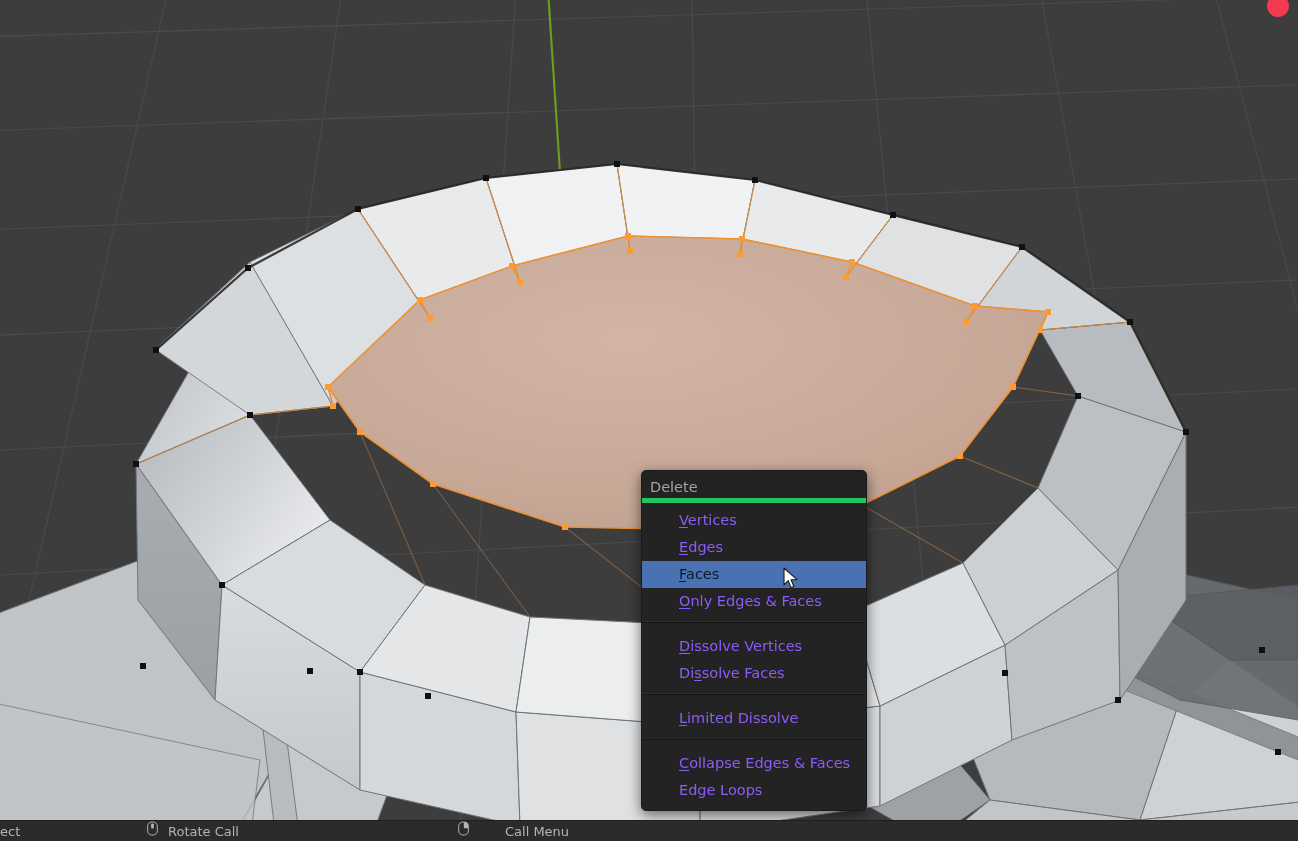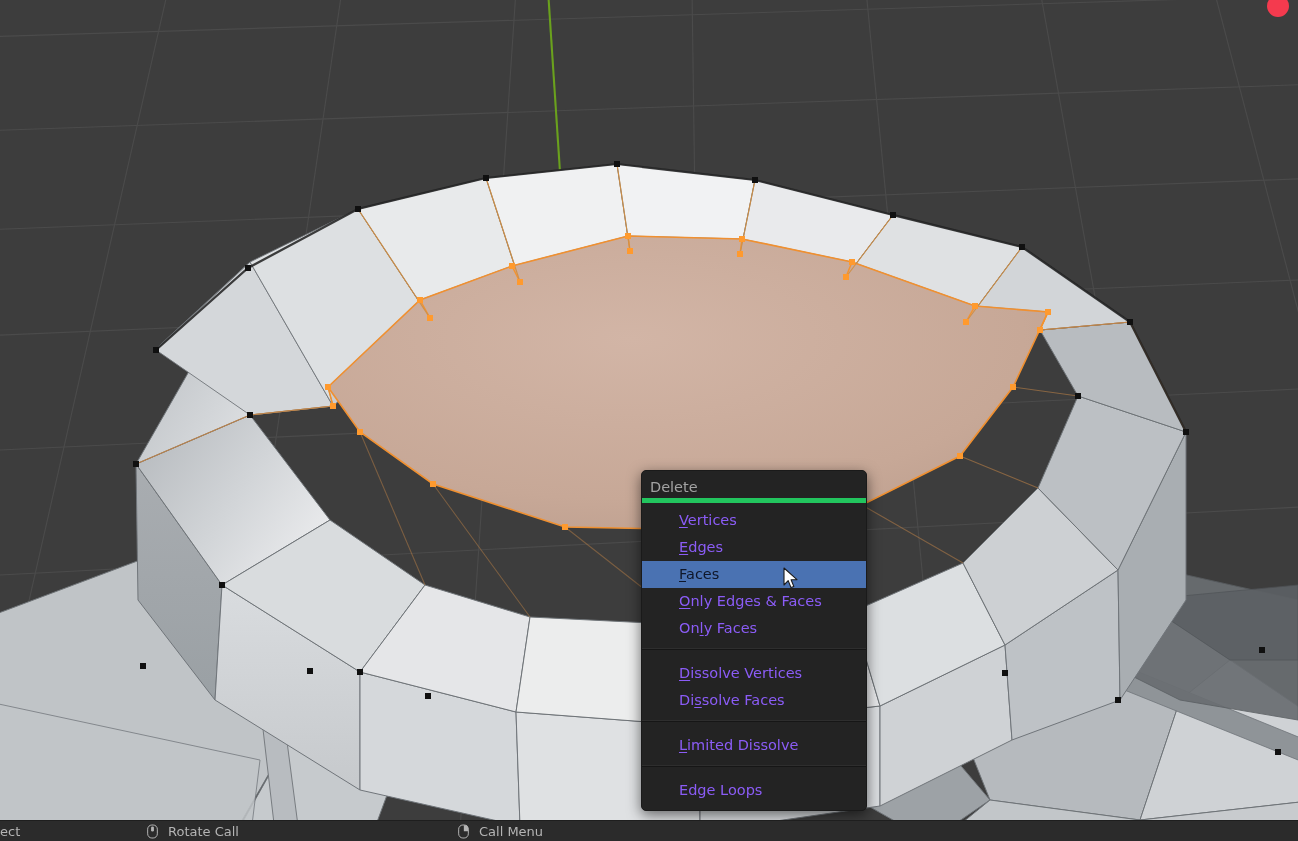--- a/index.html
+++ b/index.html
@@ -115,21 +115,20 @@
     height: 21px;
     background: #2b2b2b;
     border-top: 1px solid #1e1e1e;
     z-index: 70;
     display: flex;
     align-items: center;
     box-sizing: border-box;
   }
   .status-entry {
     display: flex;
-    align-items: center;
     position: absolute;
     height: 21px;
   }
   .status-label {
     color: #b4b4b4;
     font-size: 13px;
     line-height: 21px;
     white-space: nowrap;
   }
   .mouse-icon {
@@ -377,33 +376,33 @@
 <div id="record-dot"></div>
 
 <div id="delete-menu">
   <div class="menu-header">Delete</div>
   <div id="menu-body">
       <div class="menu-group">
         <div class="menu-item"><span class="accel">V</span>ertices</div>
         <div class="menu-item"><span class="accel">E</span>dges</div>
         <div class="menu-item selected"><span class="accel">F</span>aces</div>
         <div class="menu-item"><span class="accel">O</span>nly Edges &amp; Faces</div>
-        <div class="menu-item">On<span class="accel">l</span>y Faces</div>
       </div>
       <div class="menu-sep"></div>
       <div class="menu-group">
         <div class="menu-item"><span class="accel">D</span>issolve Vertices</div>
         <div class="menu-item">Di<span class="accel">s</span>solve Faces</div>
       </div>
       <div class="menu-sep"></div>
       <div class="menu-group">
         <div class="menu-item"><span class="accel">L</span>imited Dissolve</div>
       </div>
       <div class="menu-sep"></div>
       <div class="menu-group">
+        <div class="menu-item"><span class="accel">C</span>ollapse Edges &amp; Faces</div>
         <div class="menu-item">Edge Loops</div>
       </div>
     </div>
 </div>
 
 <svg id="cursor" viewBox="0 0 16 24" style="left: 783px; top: 567px;">
   <path d="M1 1 L1 18 L5.2 13.6 L8 20.6 L10.8 19.4 L8.1 12.8 L14 12.6 Z" fill="#ffffff" stroke="#1b1b1b" stroke-width="1.1" stroke-linejoin="round"></path>
 </svg>
 
 <div id="status-bar">
@@ -412,20 +411,20 @@
   </div>
 
   <div class="status-entry" style="left:145px;">
     <svg class="mouse-icon" viewBox="0 0 14 18">
       <rect x="1.2" y="1.2" width="11.6" height="15.6" rx="5" ry="5" fill="none" stroke="#b4b4b4" stroke-width="1.2"></rect>
       <rect x="5.3" y="3" width="3.4" height="6" rx="1.6" ry="1.6" fill="#b4b4b4"></rect>
     </svg>
     <span class="status-label">Rotate Call</span>
   </div>
 
-  <div class="status-entry" style="left:456px;">
+  <div class="status-entry" style="left:456px;gap:26px;">
     <svg class="mouse-icon" viewBox="0 0 14 18">
       <rect x="1.2" y="1.2" width="11.6" height="15.6" rx="5" ry="5" fill="none" stroke="#b4b4b4" stroke-width="1.2"></rect>
       <path d="M7.4 1.6 L11 1.6 A4.6 4.6 0 0 1 12.6 5.4 L12.6 8.6 L7.4 8.6 Z" fill="#b4b4b4"></path>
     </svg>
     <span class="status-label">Call Menu</span>
   </div>
 </div>
 
 </body></html>

